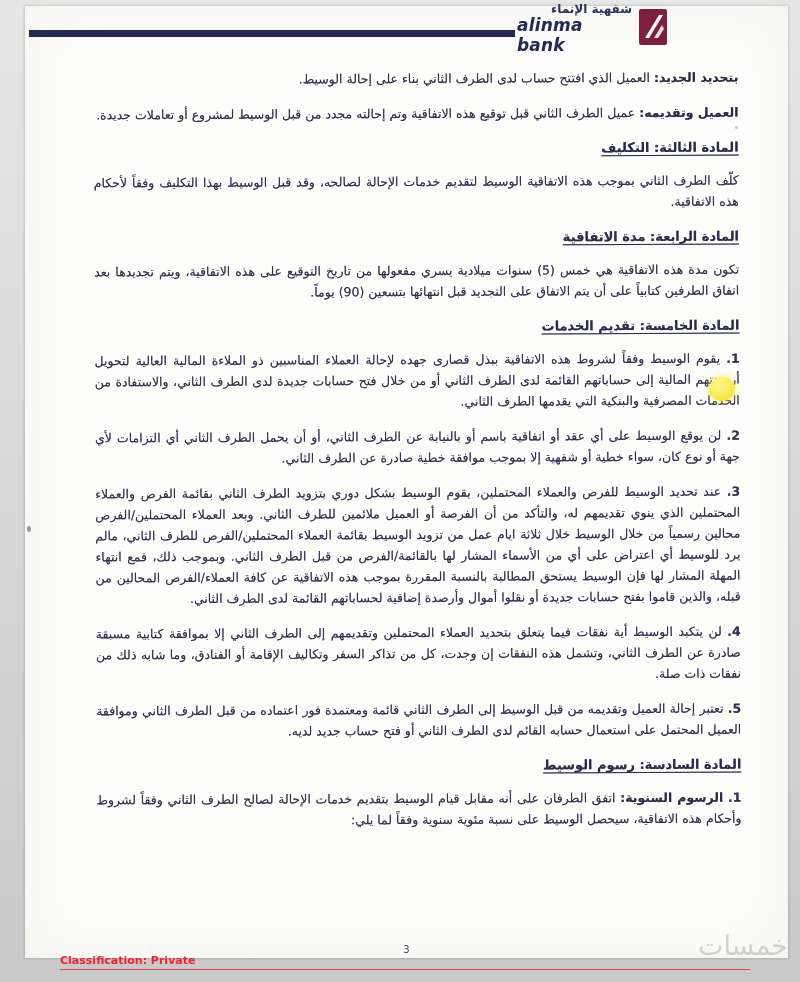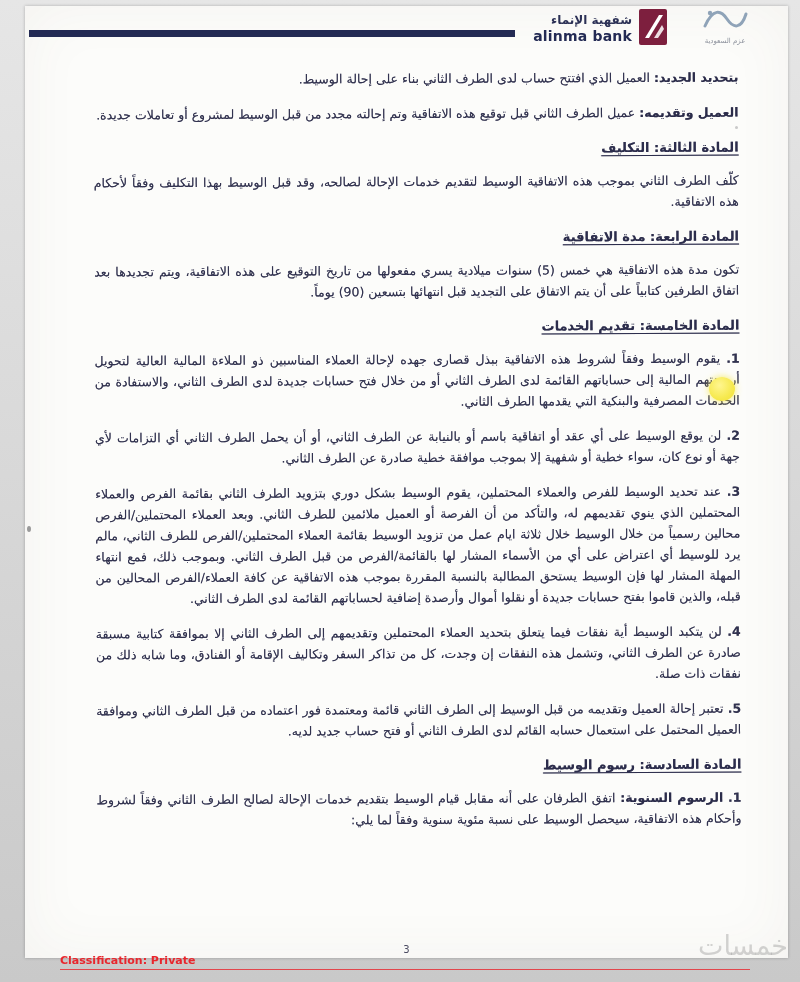--- a/index.html
+++ b/index.html
@@ -18,21 +18,21 @@
     position:absolute;left:4px;top:24px;width:486px;height:7px;
     background:#232a54;
   }
   .alinma-logo{
     position:absolute;left:492px;top:2px;width:150px;height:42px;
     display:flex;flex-direction:row;align-items:center;justify-content:flex-end;gap:7px;
     direction:ltr;
   }
   .alinma-names{display:flex;flex-direction:column;align-items:flex-end;line-height:1.15;}
   .alinma-ar{font-size:12px;font-weight:bold;color:#2c3156;}
-  .alinma-en{font-size:14px;font-weight:bold;color:#232a54;letter-spacing:.2px;}
+  .alinma-en{font-size:17px;font-weight:bold;color:#232a54;letter-spacing:.2px;font-style:italic;}
   .alinma-mark{flex:0 0 auto;display:block;}
   .partner-logo{
     position:absolute;left:660px;top:0;width:80px;height:48px;
     display:flex;flex-direction:column;align-items:center;justify-content:flex-start;
   }
   .partner-caption{font-size:7px;color:#8a8f9a;margin-top:1px;direction:rtl;text-align:center;line-height:1.2;}
   
   .content{
     position:absolute;top:62px;right:48px;left:70px;
     direction:rtl;text-align:justify;
@@ -88,29 +88,20 @@
     </div>
     <span class="alinma-mark">
       <svg width="28" height="36" viewBox="0 0 28 36" aria-hidden="true">
         <rect width="28" height="36" rx="2" fill="#7d1f3e"></rect>
         <path d="M6 29 L20 6 L24 6 L10 29 Z" fill="#ffffff"></path>
         <path d="M15 29 L23 16 L25 20 L19 29 Z" fill="#ffffff" opacity="0.85"></path>
       </svg>
     </span>
   </div>
 
-  <div class="partner-logo">
-    <span>
-      <svg width="48" height="26" viewBox="0 0 48 26" aria-hidden="true">
-        <path d="M4 20 C 12 2, 20 4, 26 13 S 40 24, 45 8" stroke="#8fa3b8" stroke-width="3" fill="none" stroke-linecap="round"></path>
-        <circle cx="9" cy="7" r="2.2" fill="#8fa3b8"></circle>
-      </svg>
-    </span>
-    <span class="partner-caption">عزم السعودية</span>
-  </div>
 
   <div class="content">
 
     <p><strong>بتحديد الجديد:</strong> <span>العميل الذي افتتح حساب لدى الطرف الثاني بناء على إحالة الوسيط.</span></p>
 
     <p><strong>العميل وتقديمه:</strong> <span>عميل الطرف الثاني قبل توقيع هذه الاتفاقية وتم إحالته مجدد من قبل الوسيط لمشروع أو تعاملات جديدة.</span></p>
 
     <h3>المادة الثالثة: التكليف</h3>
     <p>كلّف الطرف الثاني بموجب هذه الاتفاقية الوسيط لتقديم خدمات الإحالة لصالحه، وقد قبل الوسيط بهذا التكليف وفقاً لأحكام هذه الاتفاقية.</p>
 

